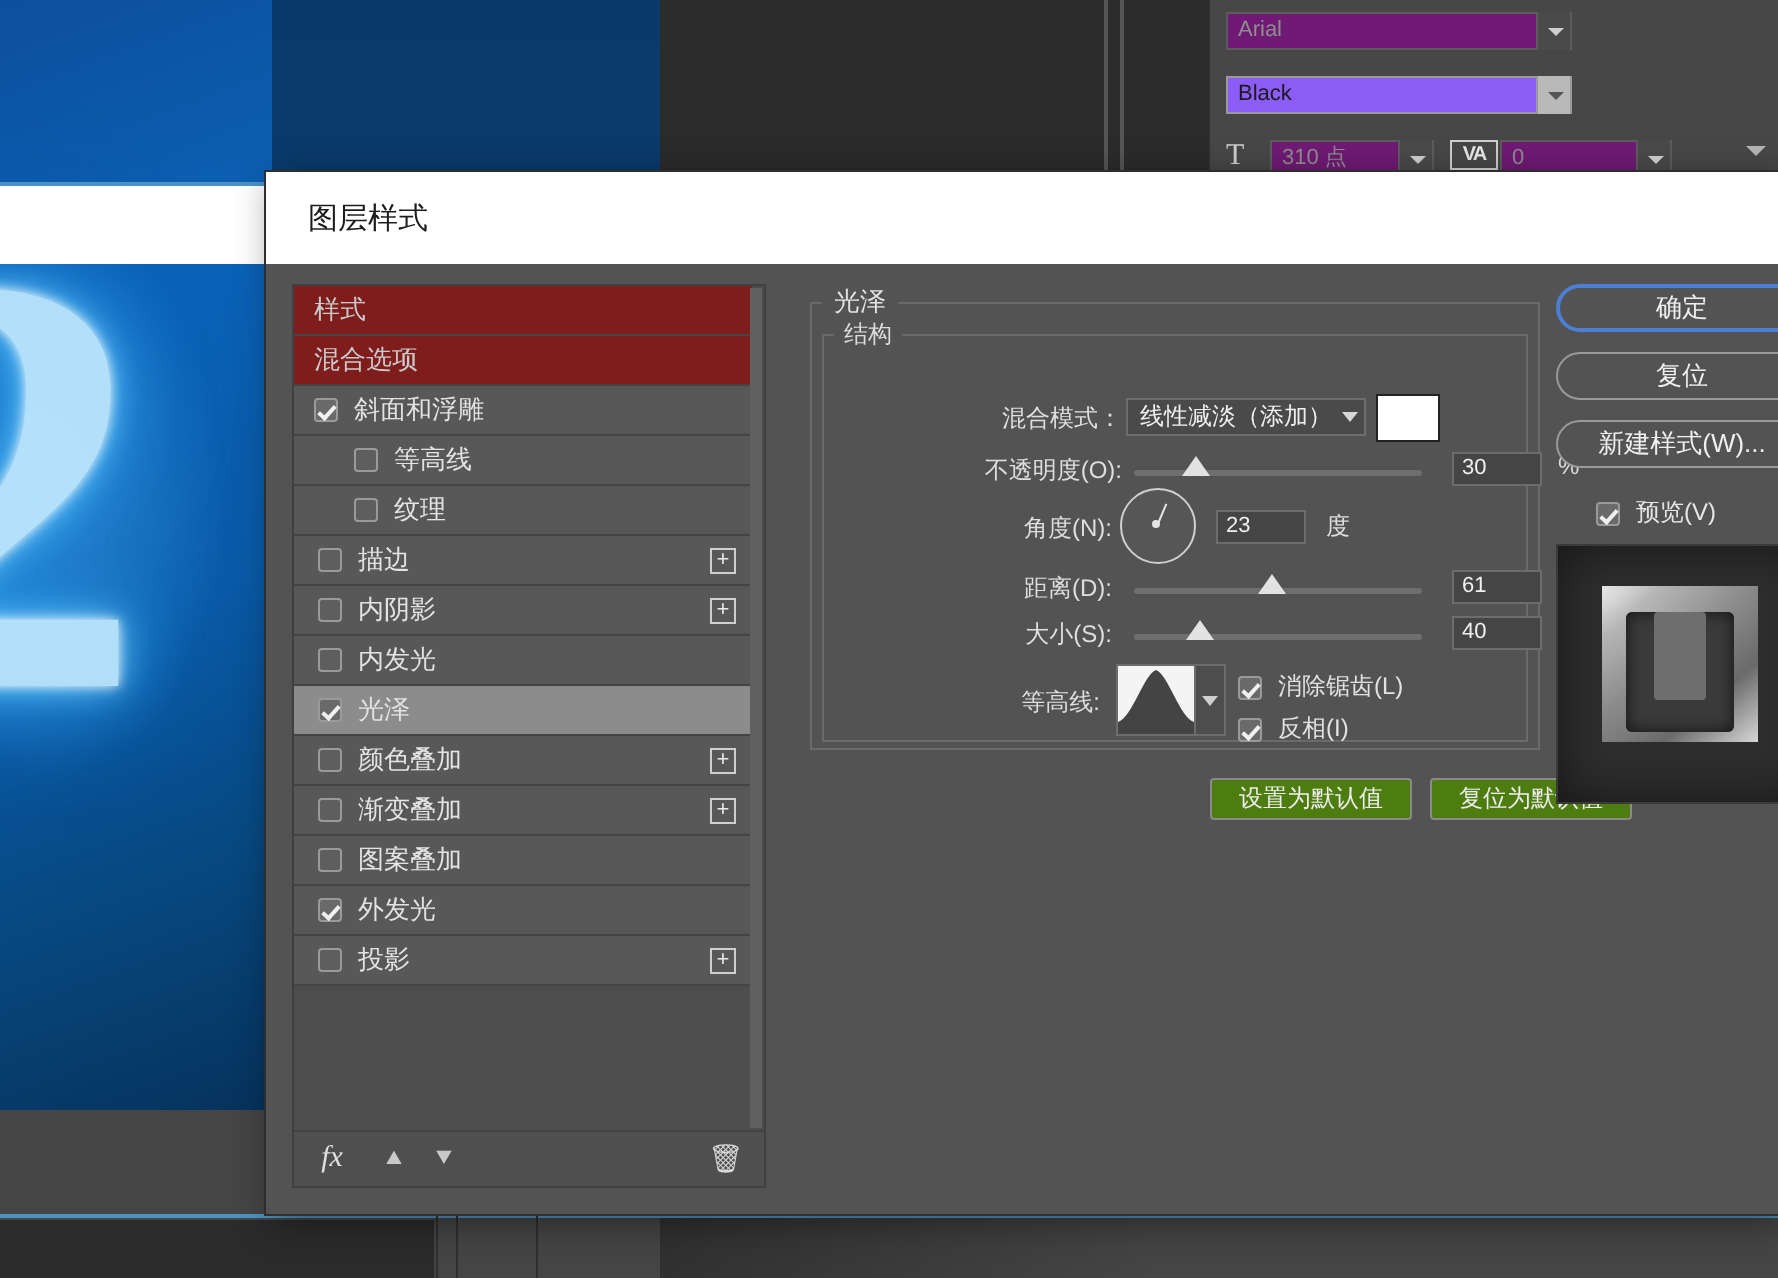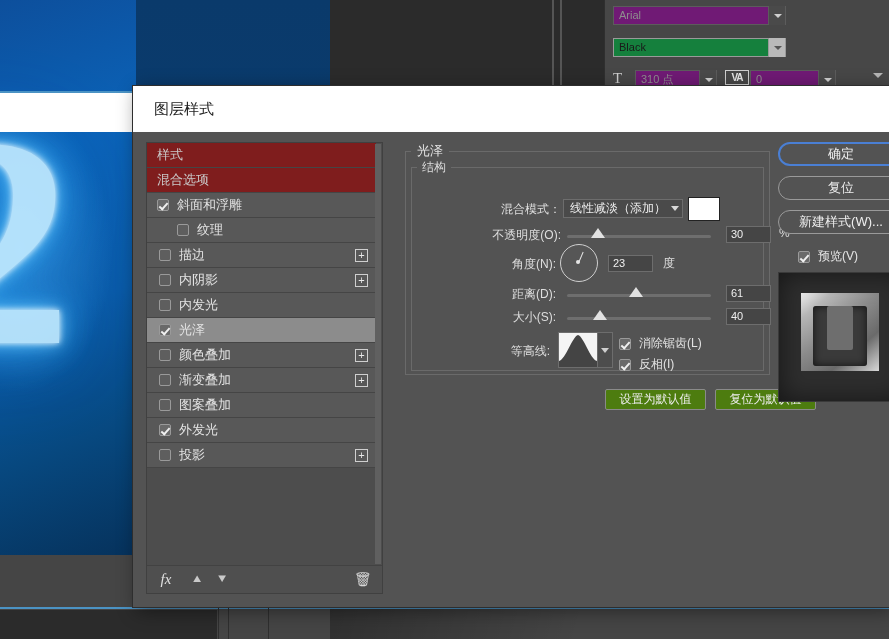--- a/index.html
+++ b/index.html
@@ -43,21 +43,21 @@
   #panel-gutter-a{position:absolute;left:552px;top:0;width:2px;height:92px;background:#555;}
   #panel-gutter-b{position:absolute;left:560px;top:0;width:2px;height:92px;background:#555;}
   #panel-gutter-c{position:absolute;left:604px;top:0;width:1px;height:92px;background:#2f2f2f;}
   #right-dock{
     position:absolute;left:605px;top:0;width:284px;height:92px;background:#474747;
   }
   .combo{
     position:absolute;height:19px;background:#701a75;border:1px solid #5c5c5c;
     box-sizing:border-box;color:#8e8e8e;font-size:11px;line-height:17px;padding-left:5px;
   }
-  .combo.light{background:#15803d;color:#1a1a1a;border-color:#9a9a9a;}
+  .combo.light{background:#8b5cf6;color:#1a1a1a;border-color:#9a9a9a;}
   .combo .arrow{
     position:absolute;right:0;top:-1px;width:17px;height:19px;background:#4a4a4a;
     border-left:1px solid #5c5c5c;box-sizing:border-box;
   }
   .combo.light .arrow{background:#b9b9b9;border-left:1px solid #9a9a9a;}
   .combo .arrow:after{
     content:"";position:absolute;left:5px;top:8px;
     border-left:4px solid transparent;border-right:4px solid transparent;
     border-top:4px solid #cfcfcf;
   }
@@ -317,20 +317,26 @@
           </div>
           <div class="fx-row">
             <div class="pad0" style="display: flex; align-items: center;">
               <span class="cb on"></span>
               <span class="lbl">斜面和浮雕</span>
             </div>
           </div>
           <div class="fx-row">
             <div class="pad2" style="display: flex; align-items: center;">
               <span class="cb"></span>
+              <span class="lbl">等高线</span>
+            </div>
+          </div>
+          <div class="fx-row">
+            <div class="pad2" style="display: flex; align-items: center;">
+              <span class="cb"></span>
               <span class="lbl">纹理</span>
             </div>
           </div>
           <div class="fx-row">
             <div class="pad1" style="display: flex; align-items: center;">
               <span class="cb"></span>
               <span class="lbl">描边</span>
             </div>
             <span class="plus">+</span>
           </div>

